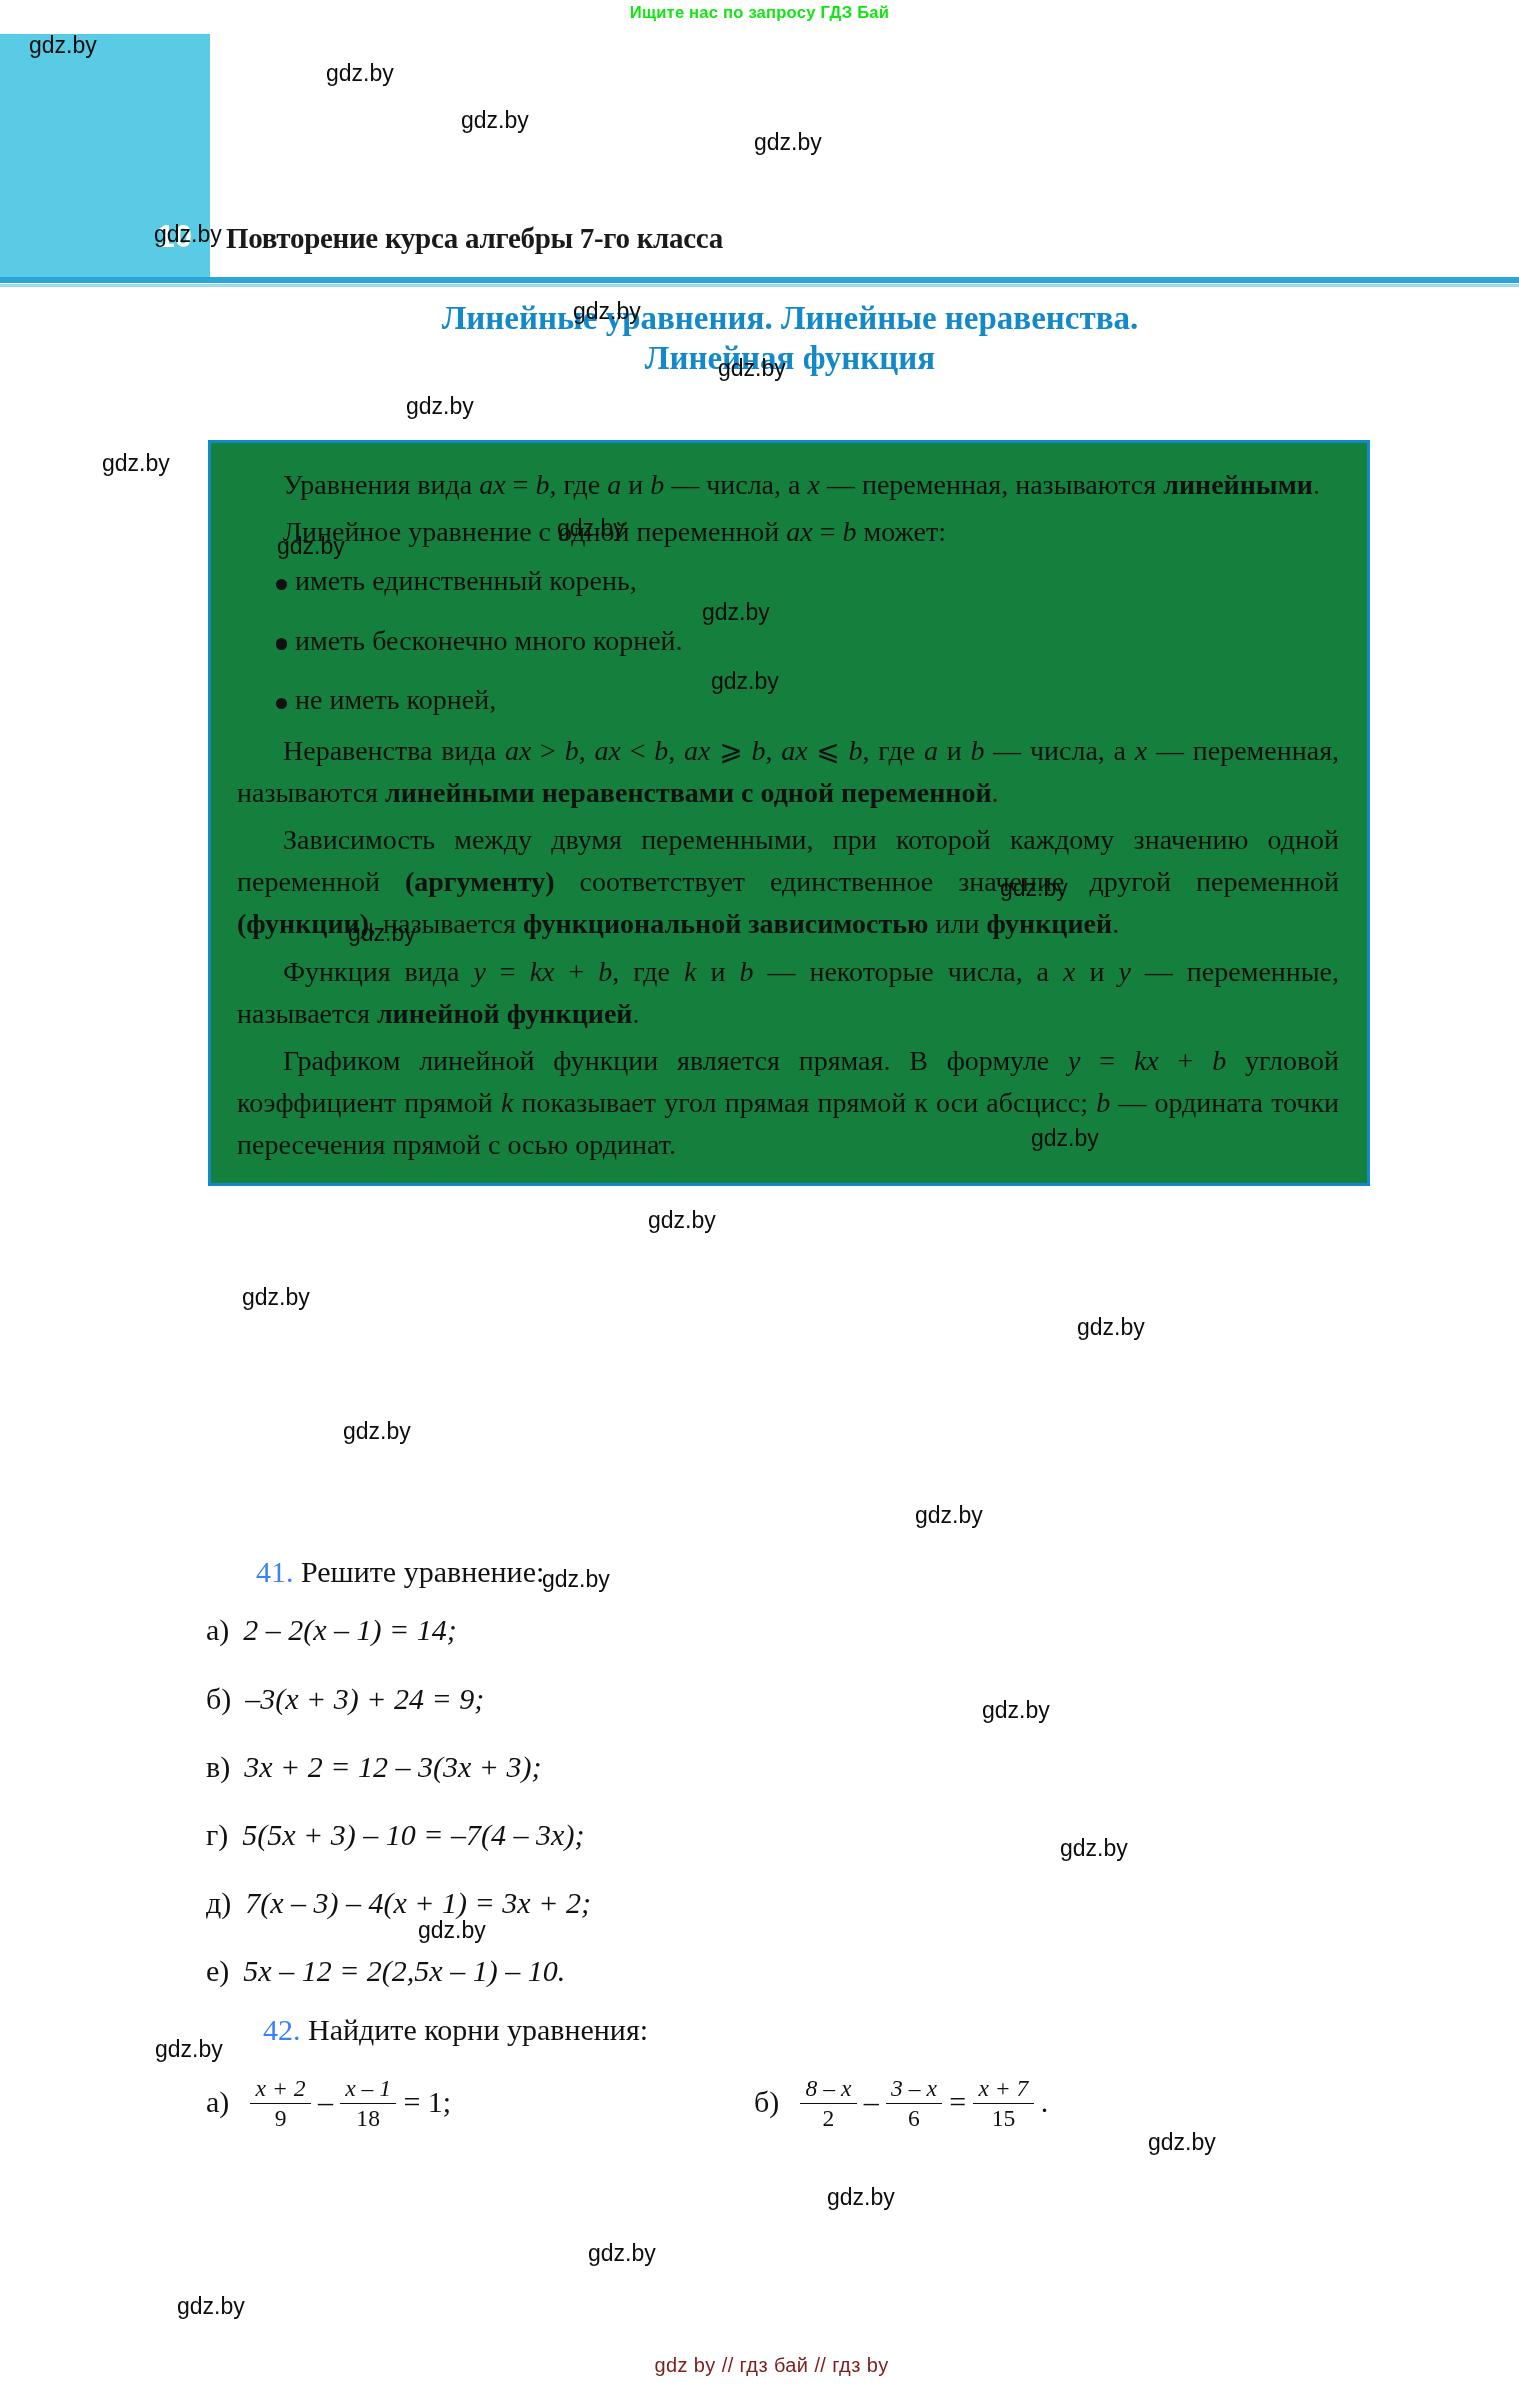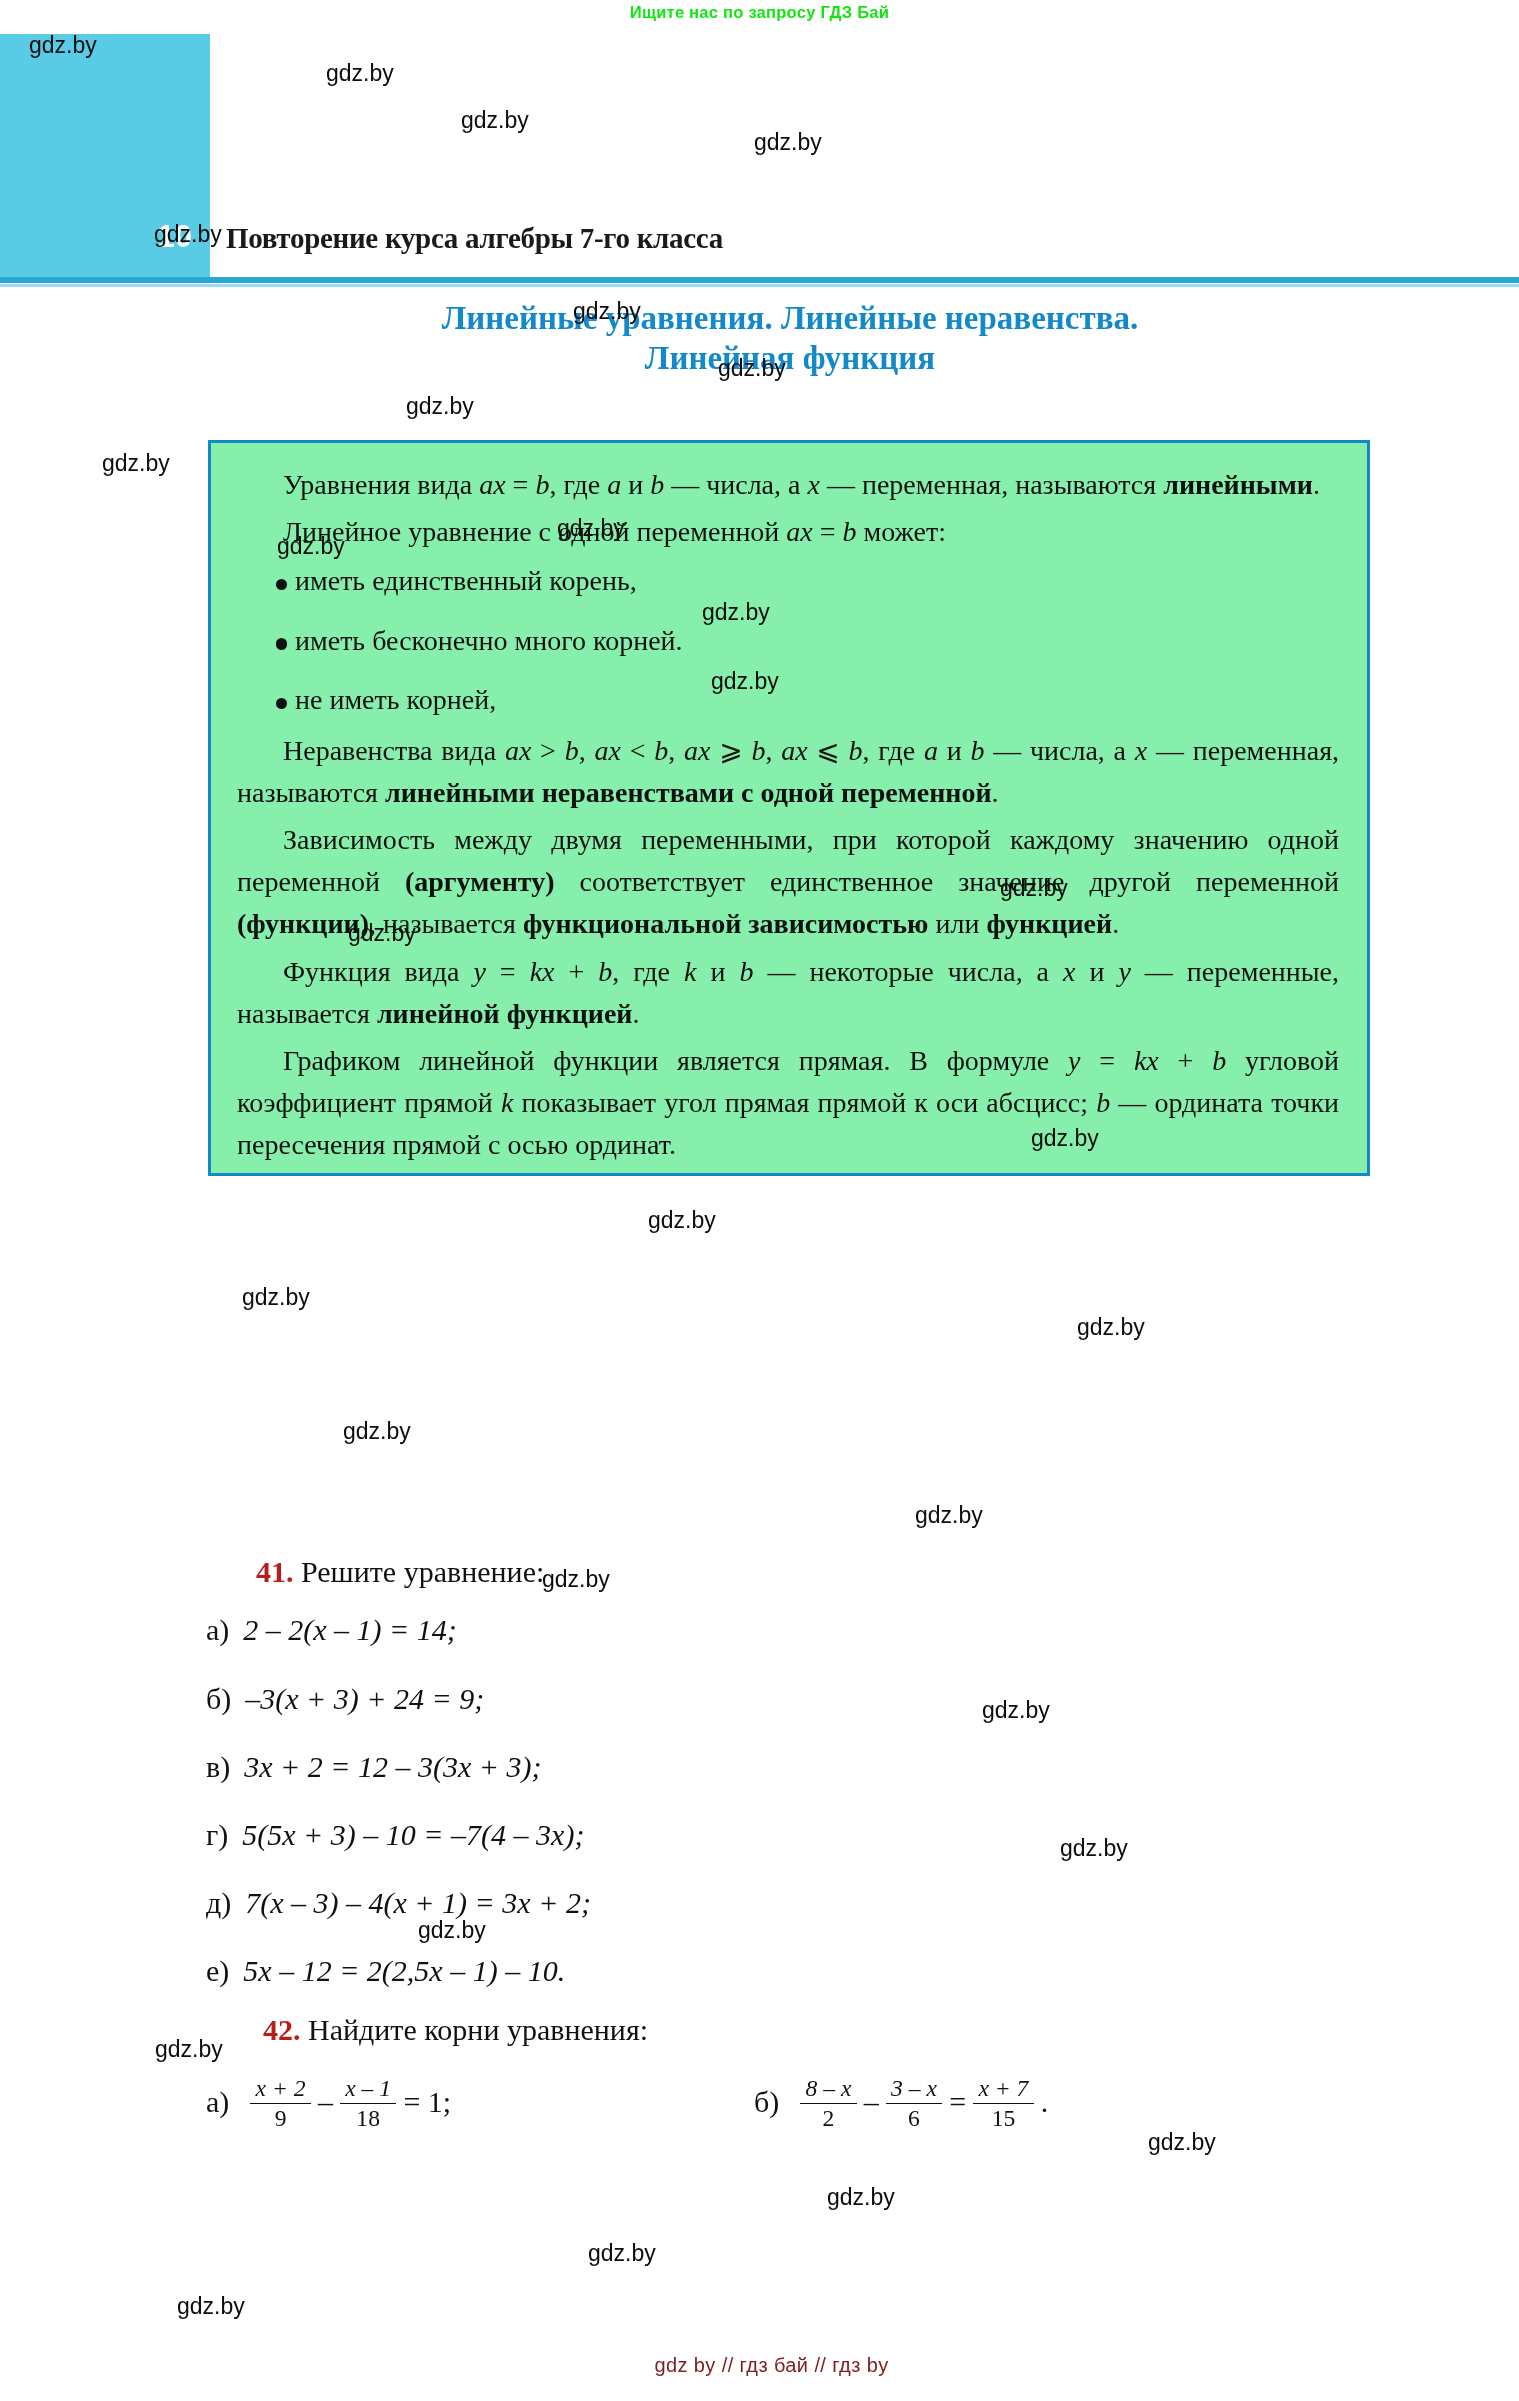--- a/index.html
+++ b/index.html
@@ -92,22 +92,22 @@
 
   
   .theory-box {
     position: absolute;
     top: 440px;
     left: 208px;
     width: 1162px;
     height: 188px; 
     box-sizing: border-box;
     border: 3.5px solid #1389c9;
-    background: #86efac;
-    padding: 21px 28px 5px 26px;
+    background: #15803d;
+    padding: 21px 28px 15px 26px;
   }
   .theory-box p {
     margin: 0 0 5.3px 0;
     font-family: "Liberation Serif", serif;
     font-size: 28px;
     line-height: 1.50;
     text-align: justify;
     text-align-last: left;
     color: #111111;
     text-indent: 46px;
@@ -138,22 +138,22 @@
     height: 11.4px;
     background: #111111;
     border-radius: 50%;
   }
 
   i.v { font-style: italic; font-family: "Liberation Serif", serif; }
   b.bb { font-weight: bold; }
 
   
   .ex-num {
-    color: #b91c1c;
-    font-weight: bold;
+    color: #3b82f6;
+    font-weight: normal;
   }
   .task-head {
     position: absolute;
     font-family: "Liberation Serif", serif;
     font-size: 30px;
     color: #111111;
     white-space: nowrap;
   }
   .eq {
     position: absolute;

